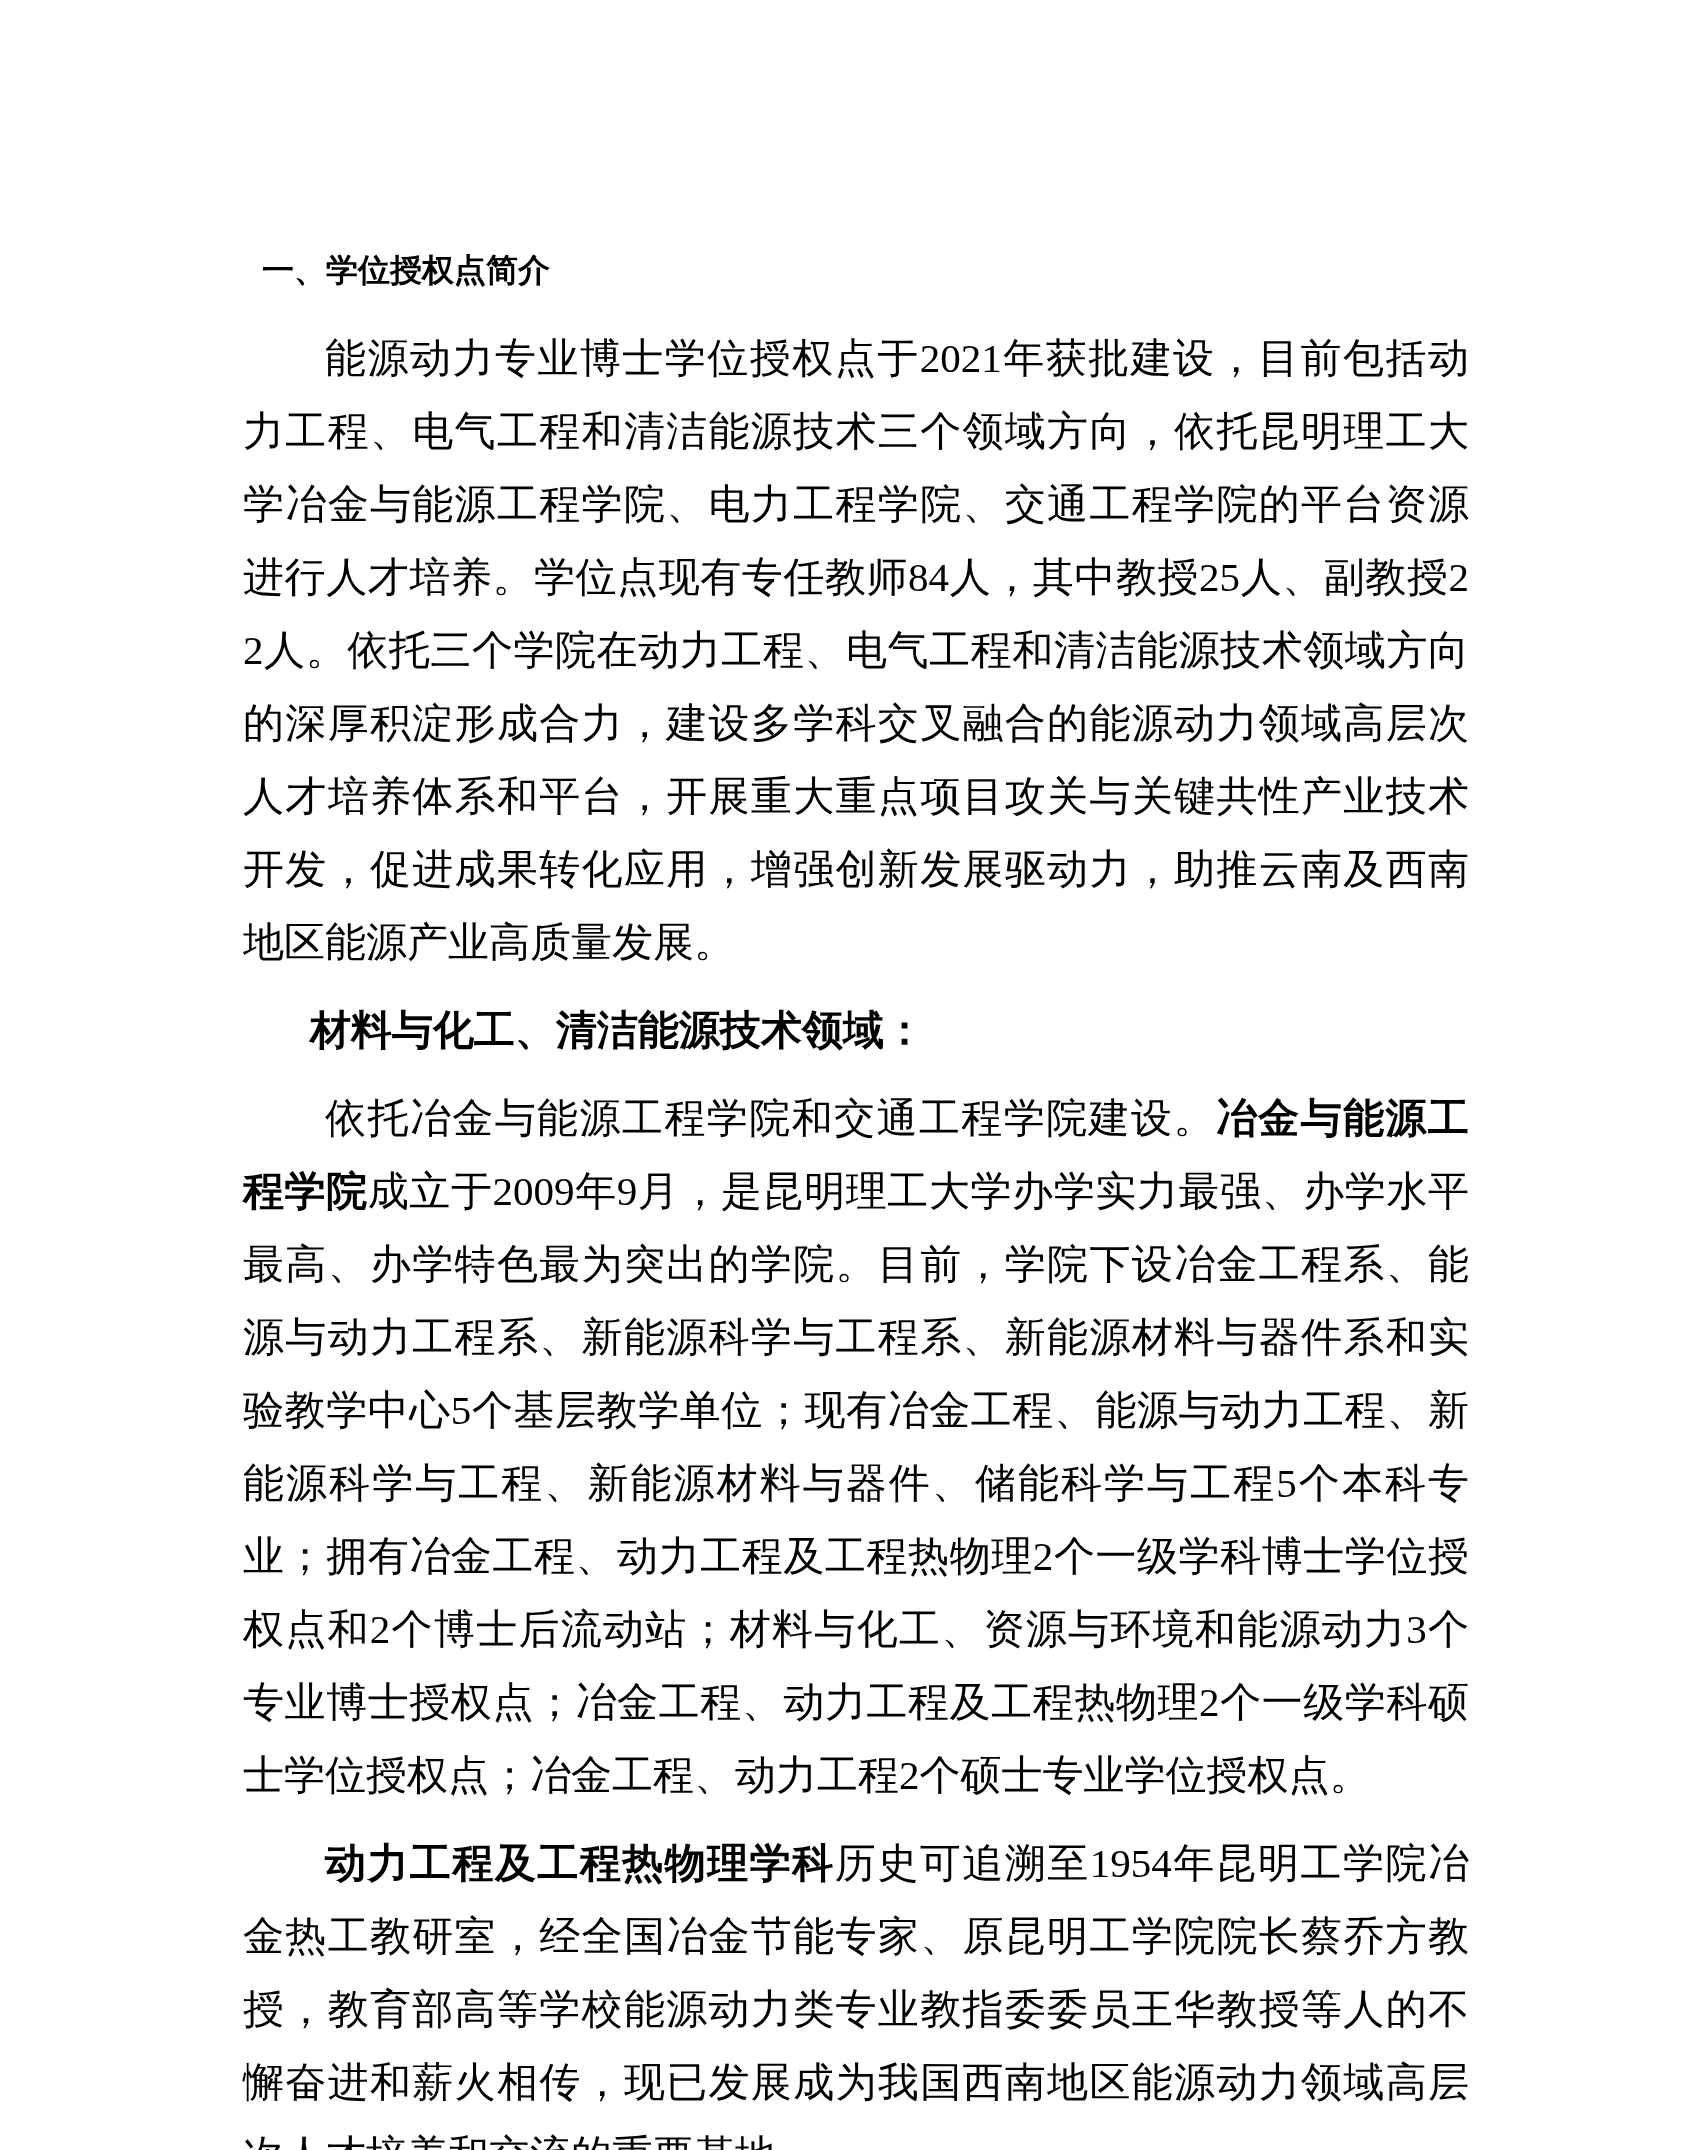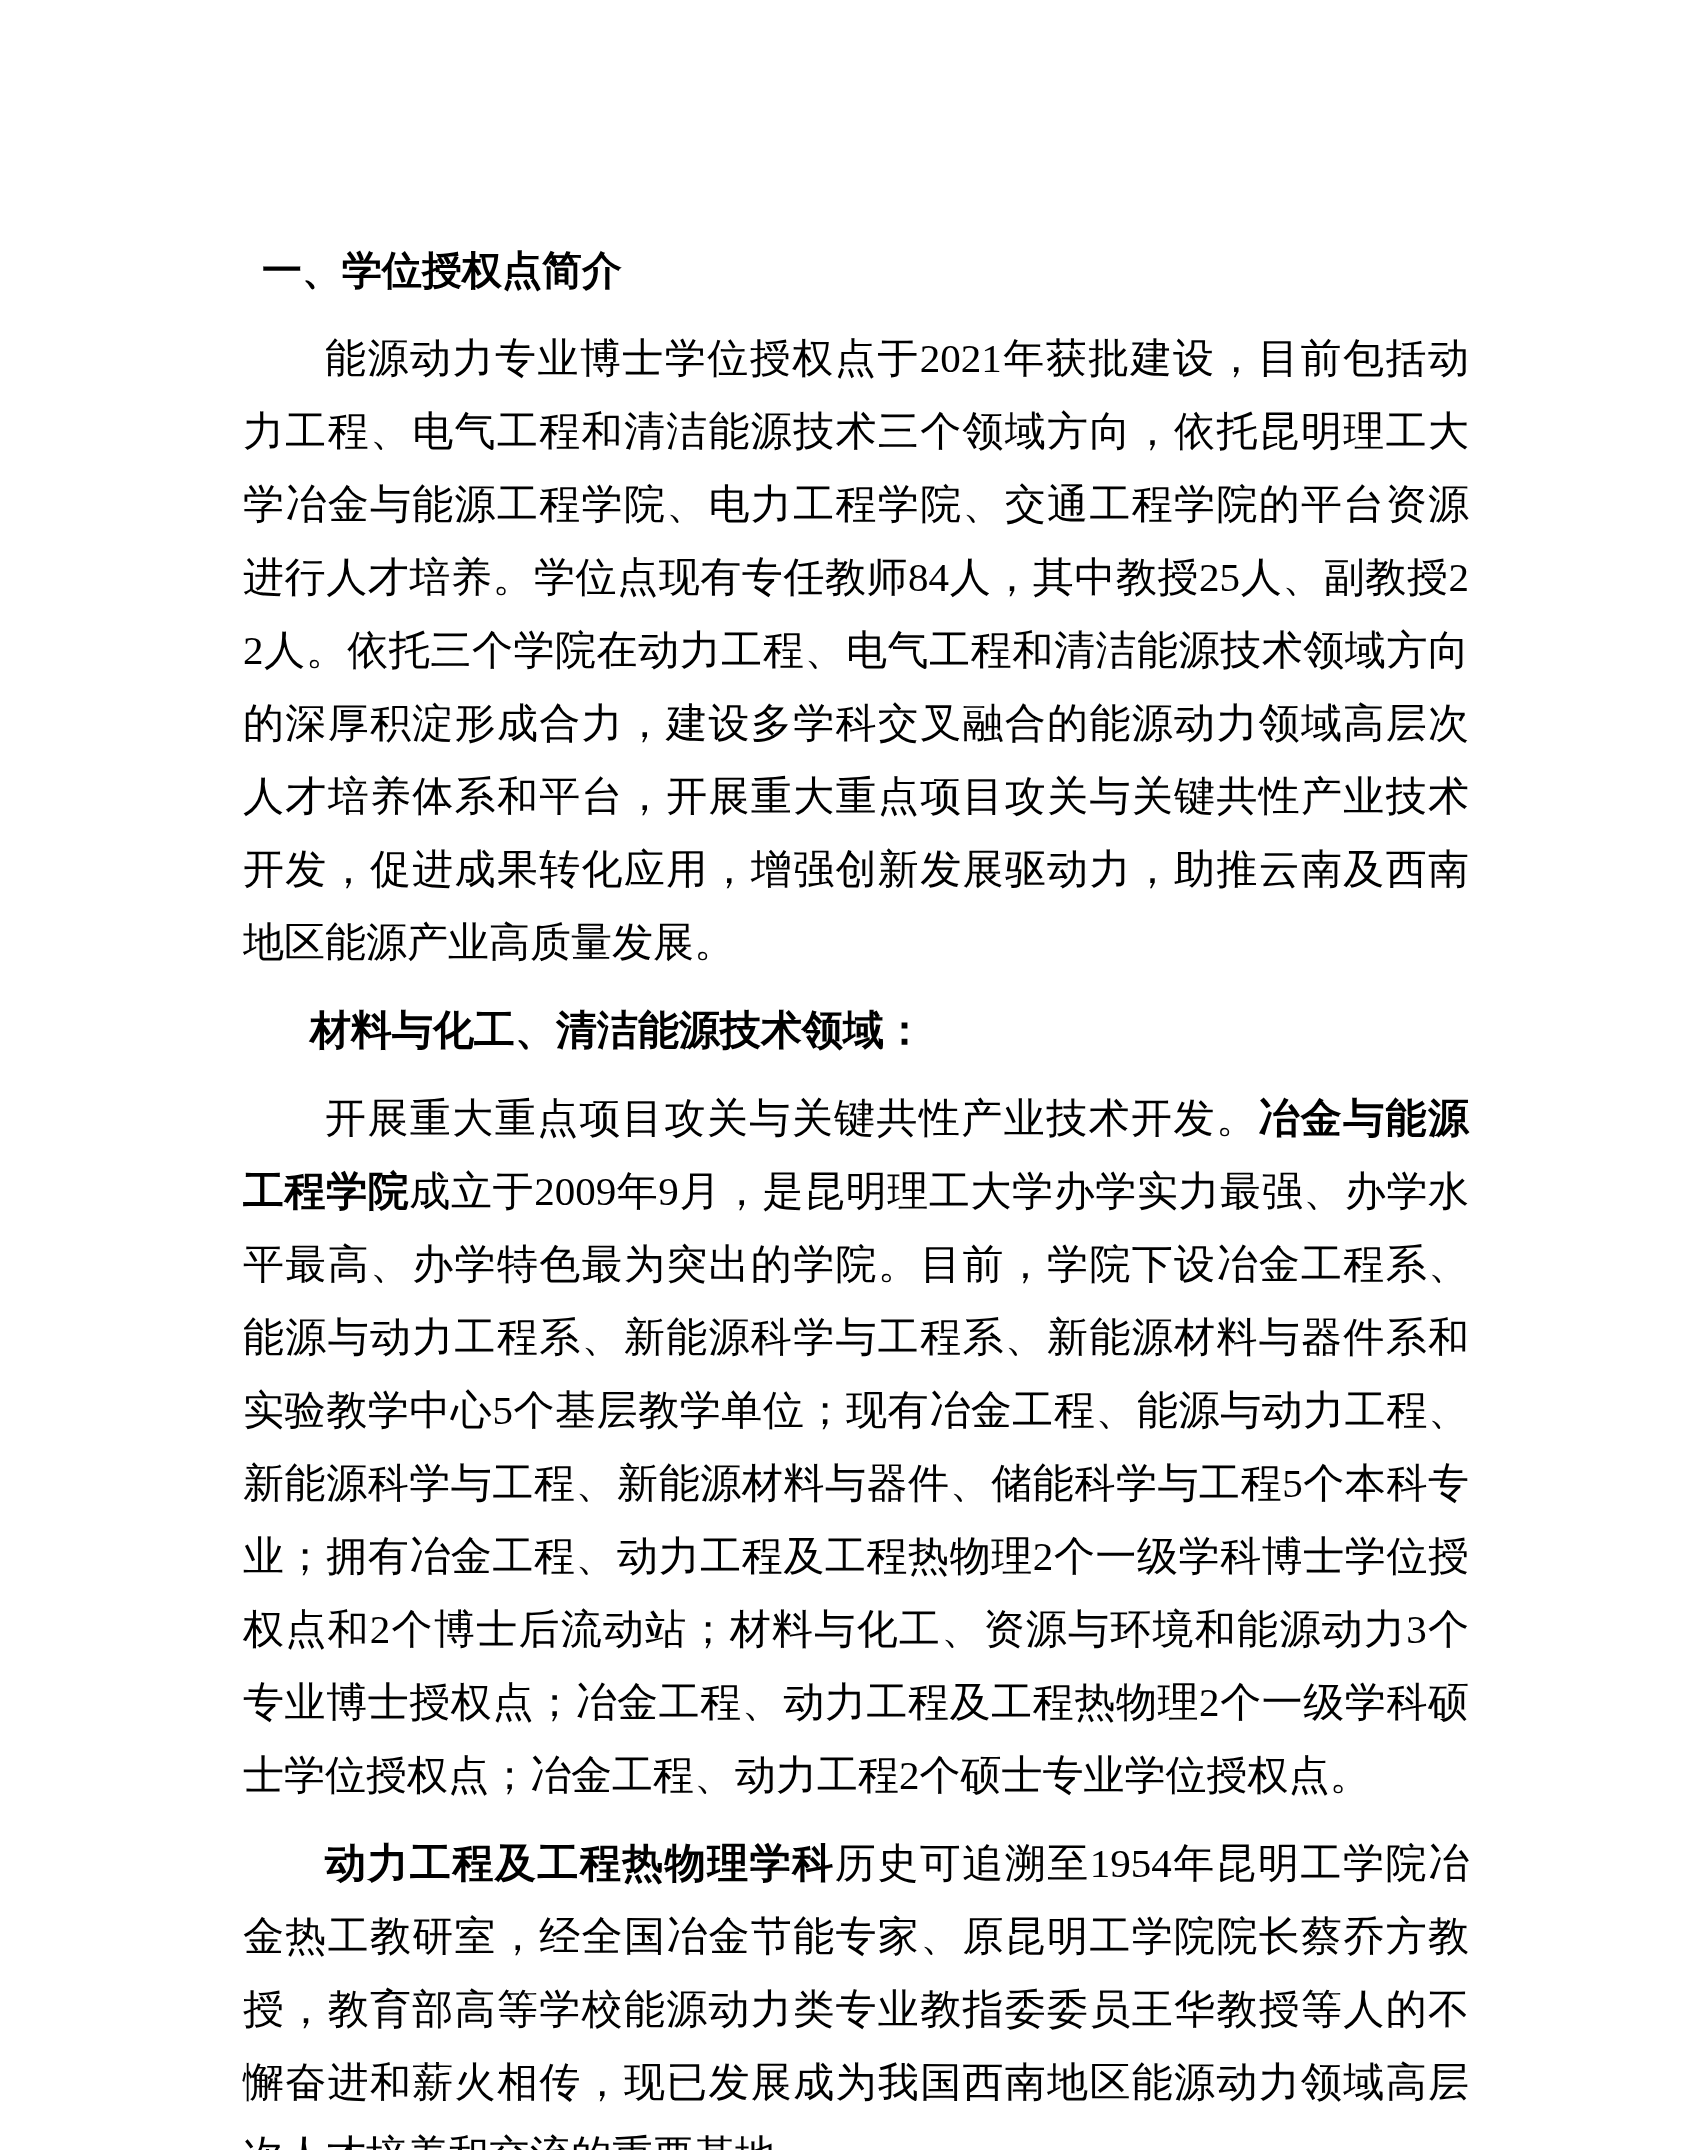--- a/index.html
+++ b/index.html
@@ -15,21 +15,21 @@
     background: #ffffff;
     color: #000000;
     font-family: "Liberation Serif", "DejaVu Serif", serif;
     font-size: 41px;
     line-height: 73px;
     padding: 234px 224px 0 228px;
     overflow: hidden;
   }
   .h1 {
     margin: 0;
-    font-size: 40px;
+    font-size: 32px;
     font-weight: 700;
     line-height: 73px;
     text-indent: 34px;
   }
   .h2 {
     margin: 0;
     font-size: 45px;
     font-weight: 700;
     line-height: 73px;
     text-indent: 110px;
@@ -54,18 +54,18 @@
 
 <div class="page">
 
   <div class="h1">一、学位授权点简介</div>
 
 
   <p class="body"><span>能源动力专业博士学位授权点于2021年获批建设，目前包括动力工程、电气工程和清洁能源技术三个领域方向，依托昆明理工大学冶金与能源工程学院、电力工程学院、交通工程学院的平台资源进行人才培养。学位点现有专任教师84人，其中教授25人、副教授22人。依托三个学院在动力工程、电气工程和清洁能源技术领域方向的深厚积淀形成合力，建设多学科交叉融合的能源动力领域高层次人才培养体系和平台，开展重大重点项目攻关与关键共性产业技术开发，促进成果转化应用，增强创新发展驱动力，助推云南及西南地区能源产业高质量发展。</span></p>
 
   <p class="subhead"><span>材料与化工、清洁能源技术领域：</span></p>
 
-  <p class="body"><span>开展重大重点项目攻关与关键共性产业技术开发。</span><span class="bold">冶金与能源工程学院</span><span>成立于2009年9月，是昆明理工大学办学实力最强、办学水平最高、办学特色最为突出的学院。目前，学院下设冶金工程系、能源与动力工程系、新能源科学与工程系、新能源材料与器件系和实验教学中心5个基层教学单位；现有冶金工程、能源与动力工程、新能源科学与工程、新能源材料与器件、储能科学与工程5个本科专业；拥有冶金工程、动力工程及工程热物理2个一级学科博士学位授权点和2个博士后流动站；材料与化工、资源与环境和能源动力3个专业博士授权点；冶金工程、动力工程及工程热物理2个一级学科硕士学位授权点；冶金工程、动力工程2个硕士专业学位授权点。</span></p>
+  <p class="body"><span>依托冶金与能源工程学院和交通工程学院建设。</span><span class="bold">冶金与能源工程学院</span><span>成立于2009年9月，是昆明理工大学办学实力最强、办学水平最高、办学特色最为突出的学院。目前，学院下设冶金工程系、能源与动力工程系、新能源科学与工程系、新能源材料与器件系和实验教学中心5个基层教学单位；现有冶金工程、能源与动力工程、新能源科学与工程、新能源材料与器件、储能科学与工程5个本科专业；拥有冶金工程、动力工程及工程热物理2个一级学科博士学位授权点和2个博士后流动站；材料与化工、资源与环境和能源动力3个专业博士授权点；冶金工程、动力工程及工程热物理2个一级学科硕士学位授权点；冶金工程、动力工程2个硕士专业学位授权点。</span></p>
 
   <p class="body"><span class="bold">动力工程及工程热物理学科</span><span>历史可追溯至1954年昆明工学院冶金热工教研室，经全国冶金节能专家、原昆明工学院院长蔡乔方教授，教育部高等学校能源动力类专业教指委委员王华教授等人的不懈奋进和薪火相传，现已发展成为我国西南地区能源动力领域高层次人才培养和交流的重要基地。</span></p>
 
 </div>
 
 
 </body></html>

